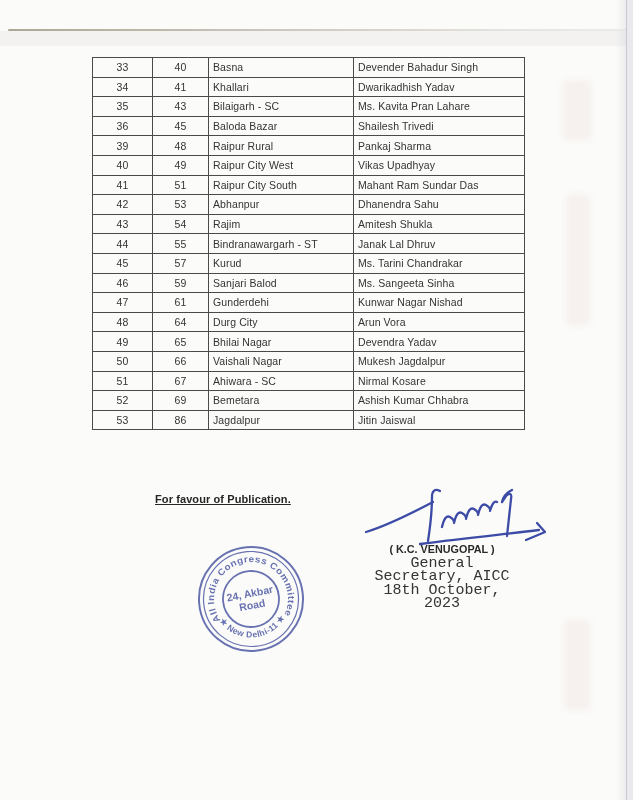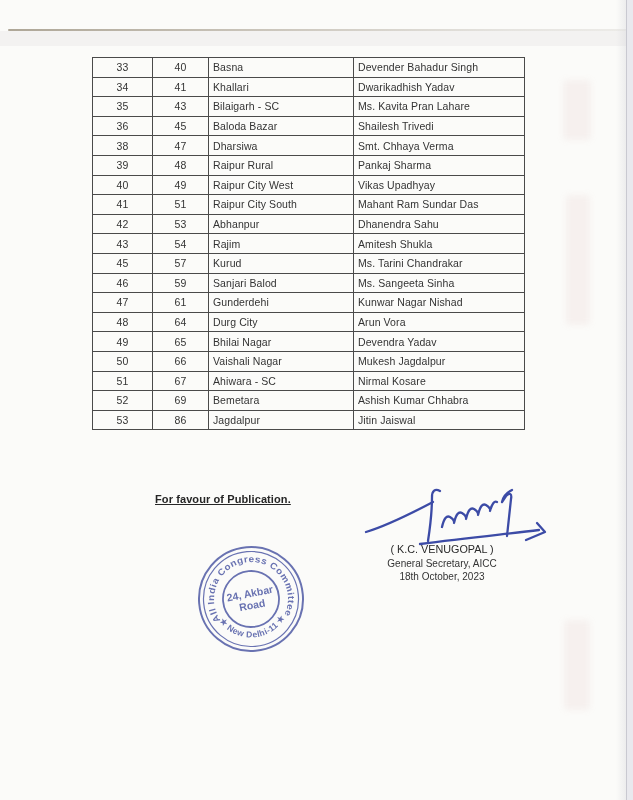--- a/index.html
+++ b/index.html
@@ -50,22 +50,22 @@
     position:absolute;left:155px;top:493px;
     font-size:11px;font-weight:bold;color:#262626;letter-spacing:.1px;text-decoration:underline;
   }
 
   
   .sig-svg{position:absolute;left:356px;top:486px;}
   .sig-text{
     position:absolute;left:361px;top:543px;width:162px;text-align:center;
     color:#2f2f2f;
   }
-  .sig-text .l1{font-size:10.8px;font-weight:normal;line-height:13.5px;color:#2a2a2a;}
-  .sig-text .l2,.sig-text .l3{font-size:10px;line-height:13.5px;color:#343434;}
+  .sig-text .l1{font-size:10.8px;font-weight:bold;line-height:13.5px;color:#2a2a2a;}
+  .sig-text .l2,.sig-text .l3{font-size:15px;line-height:13.5px;color:#343434;font-family:Liberation Mono, monospace;}
 
   
   .stamp-svg{position:absolute;left:185px;top:533px;opacity:.88;}
 </style>
 </head>
 <body>
 
 <div id="page">
 
   <div class="top-crease"></div>
@@ -103,26 +103,20 @@
           <td>Bilaigarh - SC</td>
           <td>Ms. Kavita Pran Lahare</td>
         </tr>
         <tr>
           <td class="num">36</td>
           <td class="num">45</td>
           <td>Baloda Bazar</td>
           <td>Shailesh Trivedi</td>
         </tr>
         <tr>
-          <td class="num">38</td>
-          <td class="num">47</td>
-          <td>Dharsiwa</td>
-          <td>Smt. Chhaya Verma</td>
-        </tr>
-        <tr>
           <td class="num">39</td>
           <td class="num">48</td>
           <td>Raipur Rural</td>
           <td>Pankaj Sharma</td>
         </tr>
         <tr>
           <td class="num">40</td>
           <td class="num">49</td>
           <td>Raipur City West</td>
           <td>Vikas Upadhyay</td>
@@ -137,20 +131,26 @@
           <td class="num">42</td>
           <td class="num">53</td>
           <td>Abhanpur</td>
           <td>Dhanendra Sahu</td>
         </tr>
         <tr>
           <td class="num">43</td>
           <td class="num">54</td>
           <td>Rajim</td>
           <td>Amitesh Shukla</td>
+        </tr>
+        <tr>
+          <td class="num">44</td>
+          <td class="num">55</td>
+          <td>Bindranawargarh - ST</td>
+          <td>Janak Lal Dhruv</td>
         </tr>
         <tr>
           <td class="num">45</td>
           <td class="num">57</td>
           <td>Kurud</td>
           <td>Ms. Tarini Chandrakar</td>
         </tr>
         <tr>
           <td class="num">46</td>
           <td class="num">59</td>

